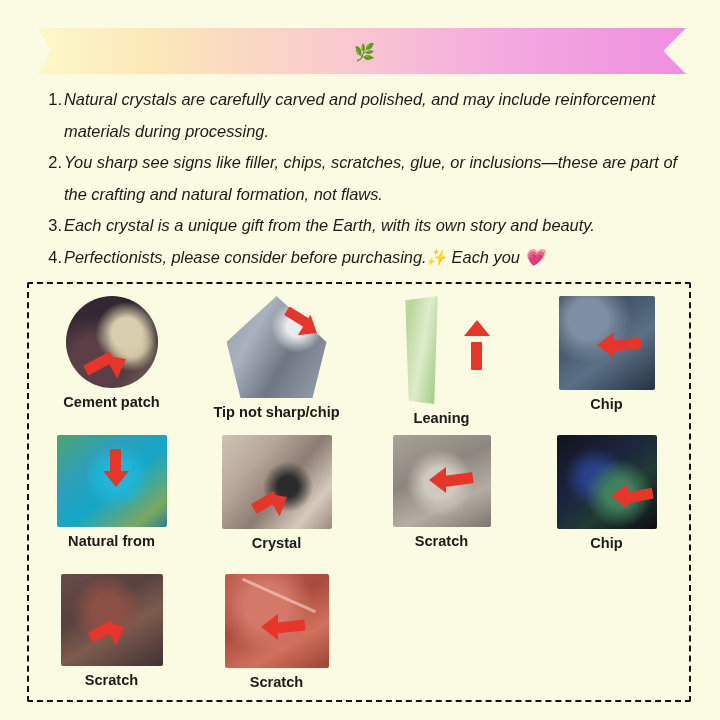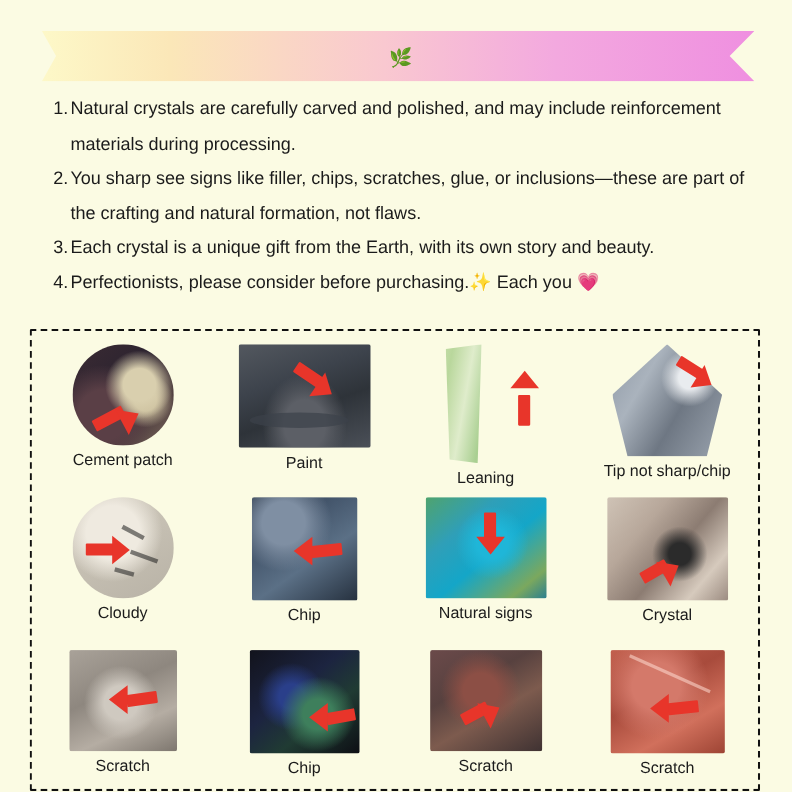--- a/index.html
+++ b/index.html
@@ -71,32 +71,34 @@
   }
   .note-num {
     width: 24px;
     flex: 0 0 24px;
     text-align: right;
     padding-right: 2px;
     color: #1b1b1b;
   }
   .note-text {
     flex: 1;
+    font-style: italic;
   }
 
   
   .gallery {
     position: absolute;
     left: 27px;
-    top: 299px;
+    top: 282px;
     width: 664px;
     height: 420px;
     border: 2.6px dashed #111;
     box-sizing: border-box;
     border-radius: 2px;
+    font-weight: bold;
   }
   .grid {
     position: absolute;
     left: 0;
     top: 12px;
     width: 100%;
     display: grid;
     grid-template-columns: repeat(4, 1fr);
     grid-template-rows: repeat(3, 139px);
   }
@@ -251,84 +253,62 @@
       <div class="cell">
         <div class="thumb circle tx-cement">
           <div class="arrow" style="left:18px;top:62px;">
             <div class="shaft" style="left:0;top:0;width:30px;height:11px;transform:rotate(-28deg);"></div>
             <div class="head" style="left:26px;top:-8px;border-left:17px solid #e8352a;border-top:13px solid transparent;border-bottom:13px solid transparent;transform:rotate(-28deg);"></div>
           </div>
         </div>
         <div class="caption">Cement patch</div>
       </div>
 
-      <div class="cell">
-        <div class="thumb tx-paint" style="width:120px;height:94px;">
-          <div class="streak" style="left:10px;top:62px;width:90px;height:14px;border-radius:50%;background:rgba(60,66,74,.7);"></div>
-          <div class="arrow" style="left:50px;top:22px;">
-            <div class="shaft" style="left:0;top:0;width:26px;height:11px;transform:rotate(34deg);"></div>
-            <div class="head" style="left:20px;top:6px;border-left:16px solid #e8352a;border-top:13px solid transparent;border-bottom:13px solid transparent;transform:rotate(34deg);"></div>
-          </div>
-        </div>
-        <div class="caption">Paint</div>
+
+      <div class="cell">
+        <div class="thumb" style="width:100px;height:102px;overflow:visible;">
+          <div class="tx-tip" style="position:absolute;inset:0;"></div>
+          <div class="arrow" style="left:58px;top:16px;">
+            <div class="shaft" style="left:0;top:0;width:24px;height:10px;transform:rotate(32deg);"></div>
+            <div class="head" style="left:18px;top:5px;border-left:15px solid #e8352a;border-top:12px solid transparent;border-bottom:12px solid transparent;transform:rotate(32deg);"></div>
+          </div>
+        </div>
+        <div class="caption">Tip not sharp/chip</div>
       </div>
 
       <div class="cell">
         <div class="thumb" style="width:110px;height:108px;overflow:visible;">
           <div class="tx-lean" style="position:absolute;left:6px;top:0;width:58px;height:108px;"></div>
           <div class="arrow" style="left:78px;top:36px;">
             <div class="shaft" style="left:6px;top:10px;width:11px;height:28px;"></div>
             <div class="head" style="left:-1px;top:-12px;border-bottom:16px solid #e8352a;border-left:13px solid transparent;border-right:13px solid transparent;"></div>
           </div>
         </div>
         <div class="caption">Leaning</div>
       </div>
 
-      <div class="cell">
-        <div class="thumb" style="width:100px;height:102px;overflow:visible;">
-          <div class="tx-tip" style="position:absolute;inset:0;"></div>
-          <div class="arrow" style="left:58px;top:16px;">
-            <div class="shaft" style="left:0;top:0;width:24px;height:10px;transform:rotate(32deg);"></div>
-            <div class="head" style="left:18px;top:5px;border-left:15px solid #e8352a;border-top:12px solid transparent;border-bottom:12px solid transparent;transform:rotate(32deg);"></div>
-          </div>
-        </div>
-        <div class="caption">Tip not sharp/chip</div>
-      </div>
-
-      <div class="cell">
-        <div class="thumb circle tx-cloudy">
-          <div class="dark-streak" style="left:44px;top:30px;width:22px;height:4px;transform:rotate(28deg);"></div>
-          <div class="dark-streak" style="left:52px;top:52px;width:26px;height:4px;transform:rotate(20deg);"></div>
-          <div class="dark-streak" style="left:38px;top:66px;width:18px;height:4px;transform:rotate(15deg);"></div>
-          <div class="arrow" style="left:12px;top:38px;">
-            <div class="shaft" style="left:0;top:4px;width:28px;height:11px;"></div>
-            <div class="head" style="left:24px;top:-3px;border-left:16px solid #e8352a;border-top:13px solid transparent;border-bottom:13px solid transparent;"></div>
-          </div>
-        </div>
-        <div class="caption">Cloudy</div>
-      </div>
 
       <div class="cell">
         <div class="thumb tx-chip1" style="width:96px;height:94px;">
           <div class="arrow" style="left:42px;top:40px;">
             <div class="shaft" style="left:12px;top:3px;width:28px;height:11px;transform:rotate(-6deg);"></div>
             <div class="head" style="left:-4px;top:-4px;border-right:17px solid #e8352a;border-top:13px solid transparent;border-bottom:13px solid transparent;"></div>
           </div>
         </div>
         <div class="caption">Chip</div>
       </div>
 
       <div class="cell">
         <div class="thumb tx-crack" style="width:110px;height:92px;">
           <div class="arrow" style="left:48px;top:14px;">
             <div class="shaft" style="left:5px;top:0;width:11px;height:26px;"></div>
             <div class="head" style="left:-2px;top:22px;border-top:16px solid #e8352a;border-left:13px solid transparent;border-right:13px solid transparent;"></div>
           </div>
         </div>
-        <div class="caption">Natural signs</div>
+        <div class="caption">Natural from</div>
       </div>
 
       <div class="cell">
         <div class="thumb tx-filler" style="width:110px;height:94px;">
           <div class="arrow" style="left:30px;top:56px;">
             <div class="shaft" style="left:0;top:6px;width:26px;height:11px;transform:rotate(-30deg);"></div>
             <div class="head" style="left:20px;top:-3px;border-left:16px solid #e8352a;border-top:13px solid transparent;border-bottom:13px solid transparent;transform:rotate(-30deg);"></div>
           </div>
         </div>
         <div class="caption">Crystal</div>

